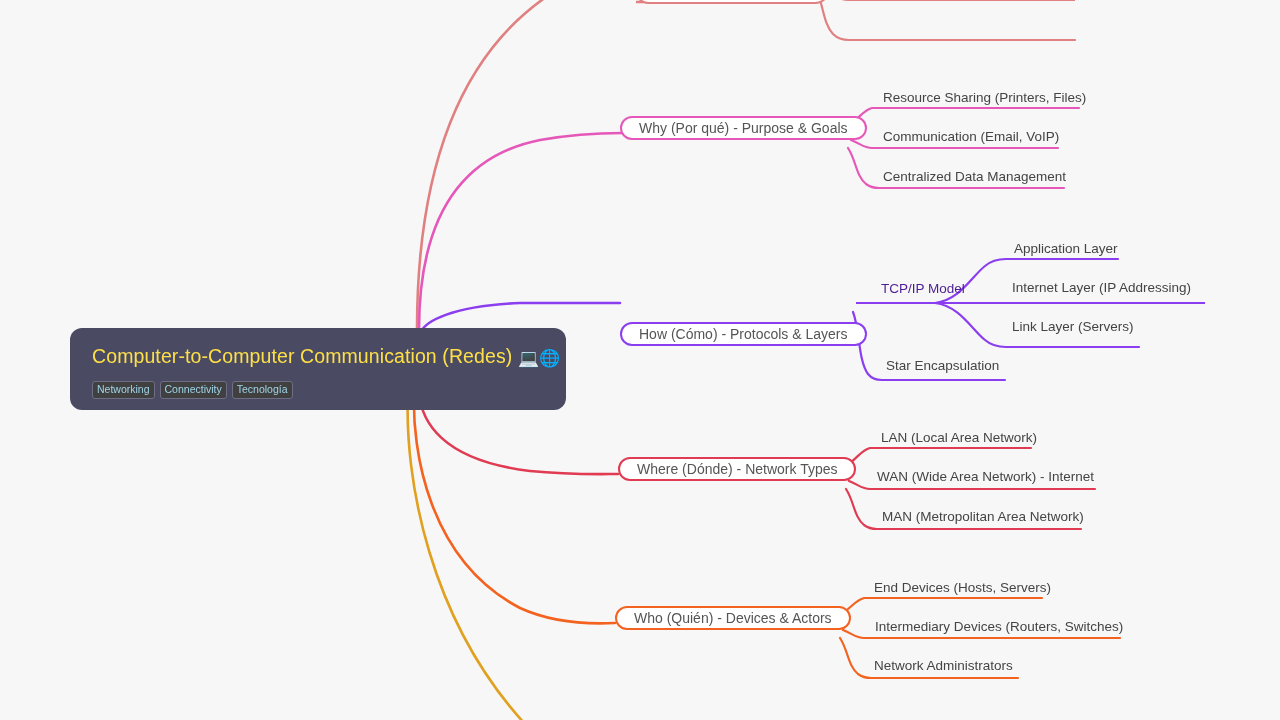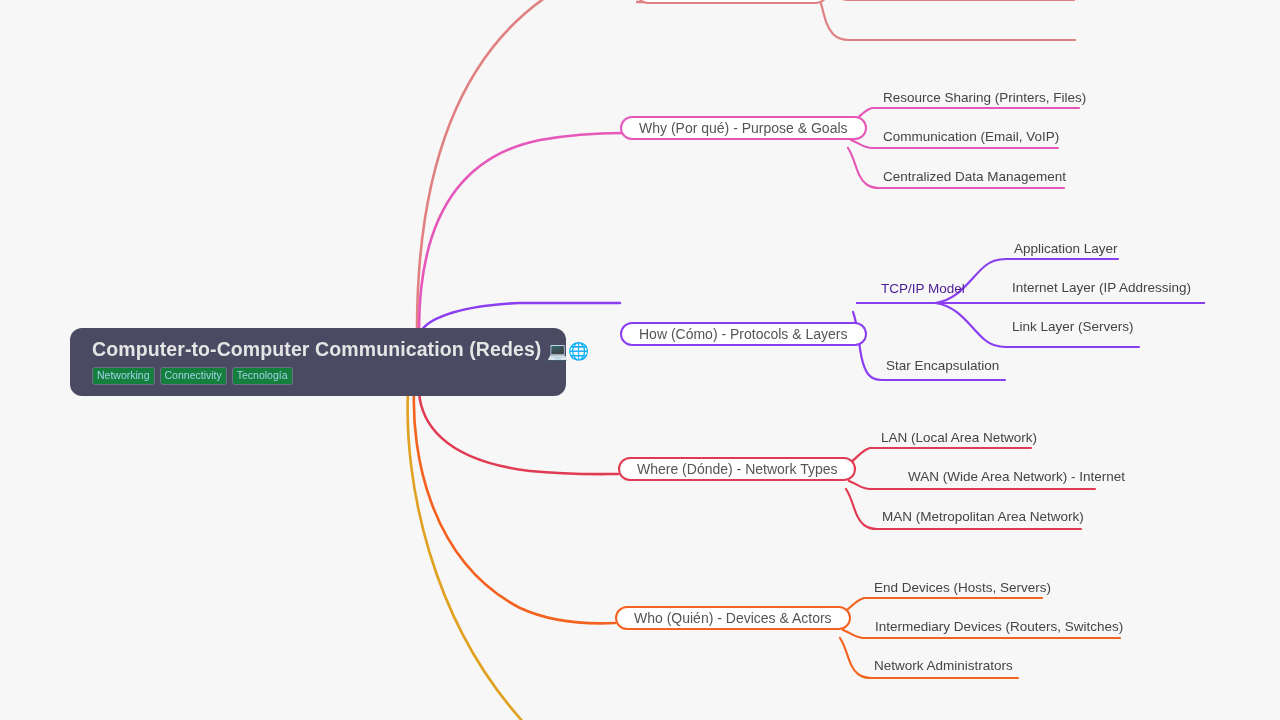--- a/index.html
+++ b/index.html
@@ -35,42 +35,42 @@
     left: 70px;
     top: 328px;
     width: 496px;
     box-sizing: border-box;
     background: #4a4a63;
     border-radius: 12px;
     padding: 10px 22px 11px 22px;
     z-index: 5;
   }
   .root-title {
-    color: #e5e5e5;
+    color: #fde047;
     font-size: 19.5px;
-    line-height: 23px;
+    line-height: 37px;
     letter-spacing: 0.1px;
     white-space: nowrap;
-    font-weight: 700;
+    font-weight: 400;
   }
   .root-title .emoji {
     font-size: 17px;
     letter-spacing: 0;
     vertical-align: -1px;
   }
   .root-tags {
     margin-top: 4px;
     display: flex;
     gap: 5px;
   }
   .root-tag {
     font-size: 10.5px;
     line-height: 13px;
     color: #9fd4e8;
-    background: #15803d;
+    background: #404040;
     border: 1px solid #6e6e86;
     border-radius: 3px;
     padding: 1px 4px 2px 4px;
     white-space: nowrap;
   }
 
   
   .pill {
     position: absolute;
     box-sizing: border-box;
@@ -221,21 +221,21 @@
   <div class="leaf" style="left:882px; top:358px;">
     <span class="leaf-label">Star Encapsulation</span>
   </div>
 
   <div class="pill" style="left:618px; top:457px; border-color:#e03b52;">
     <span class="pill-label">Where (Dónde) - Network Types</span>
   </div>
   <div class="leaf" style="left:877px; top:430px;">
     <span class="leaf-label">LAN (Local Area Network)</span>
   </div>
-  <div class="leaf" style="left:904px; top:469px;">
+  <div class="leaf" style="left:873px; top:469px;">
     <span class="leaf-label">WAN (Wide Area Network) - Internet</span>
   </div>
   <div class="leaf" style="left:878px; top:509px;">
     <span class="leaf-label">MAN (Metropolitan Area Network)</span>
   </div>
 
   <div class="pill" style="left:615px; top:606px; border-color:#f4621f;">
     <span class="pill-label">Who (Quién) - Devices &amp; Actors</span>
   </div>
   <div class="leaf" style="left:870px; top:580px;">

